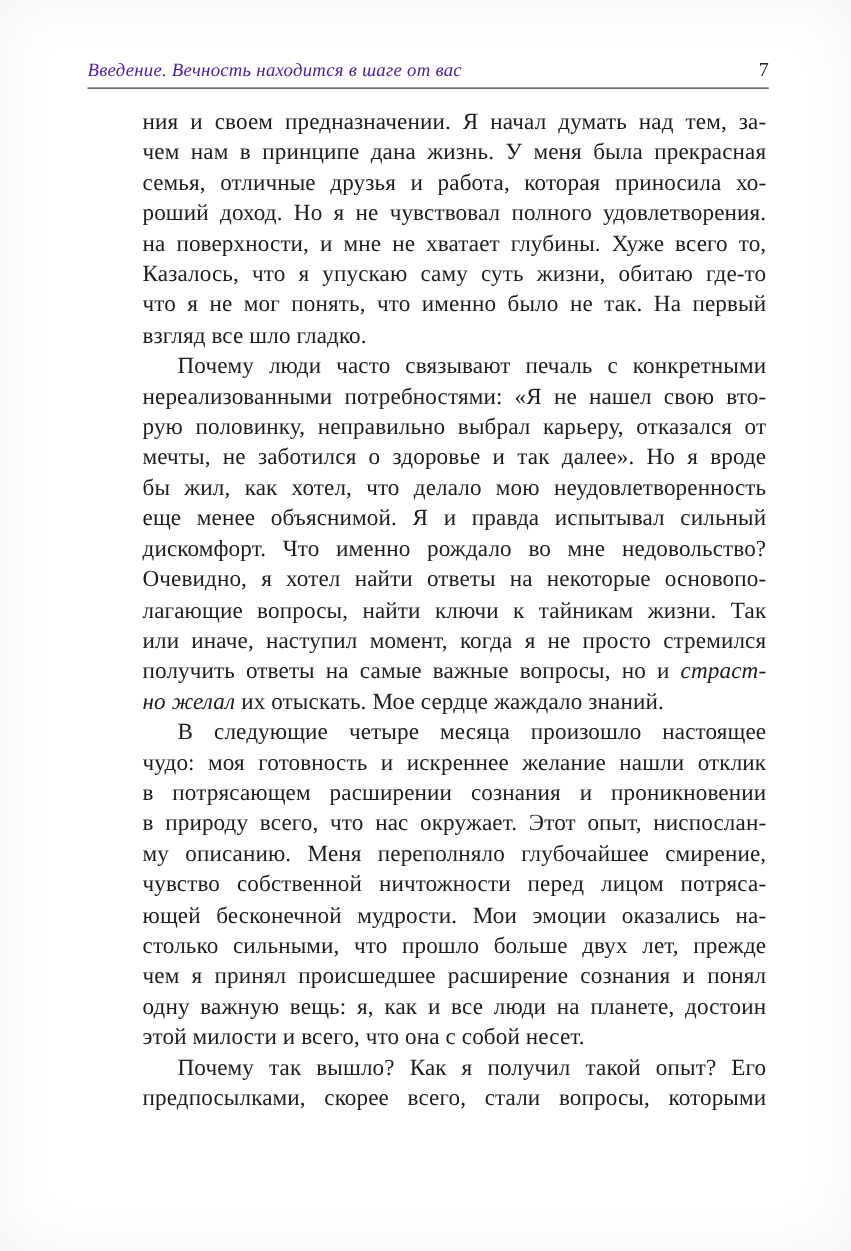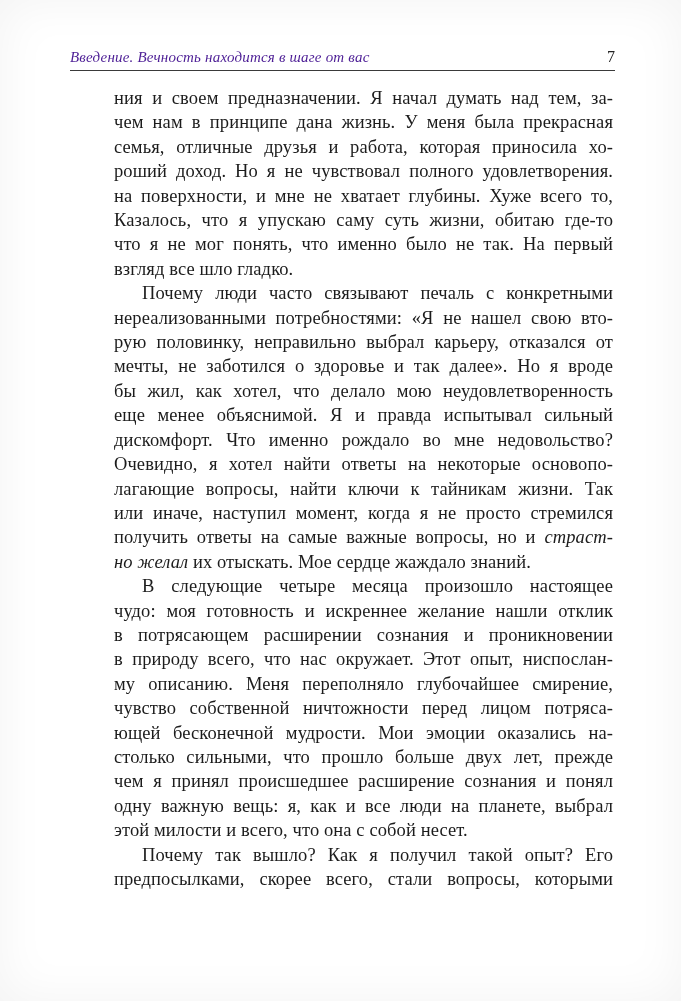--- a/index.html
+++ b/index.html
@@ -111,21 +111,21 @@
       <div class="paragraph">
         <div class="line indent">В следующие четыре месяца произошло настоящее</div>
         <div class="line">чудо: моя готовность и искреннее желание нашли отклик</div>
         <div class="line">в потрясающем расширении сознания и проникновении</div>
         <div class="line">в природу всего, что нас окружает. Этот опыт, ниспослан-</div>
         <div class="line">му описанию. Меня переполняло глубочайшее смирение,</div>
         <div class="line">чувство собственной ничтожности перед лицом потряса-</div>
         <div class="line">ющей бесконечной мудрости. Мои эмоции оказались на-</div>
         <div class="line">столько сильными, что прошло больше двух лет, прежде</div>
         <div class="line">чем я принял происшедшее расширение сознания и понял</div>
-        <div class="line">одну важную вещь: я, как и все люди на планете, выбрал</div>
+        <div class="line">одну важную вещь: я, как и все люди на планете, достоин</div>
         <div class="line flush">этой милости и всего, что она с собой несет.</div>
       </div>
       <div class="paragraph">
         <div class="line indent">Почему так вышло? Как я получил такой опыт? Его</div>
         <div class="line">предпосылками, скорее всего, стали вопросы, которыми</div>
       </div>
     </div>
 </div>
 
 </body></html>

